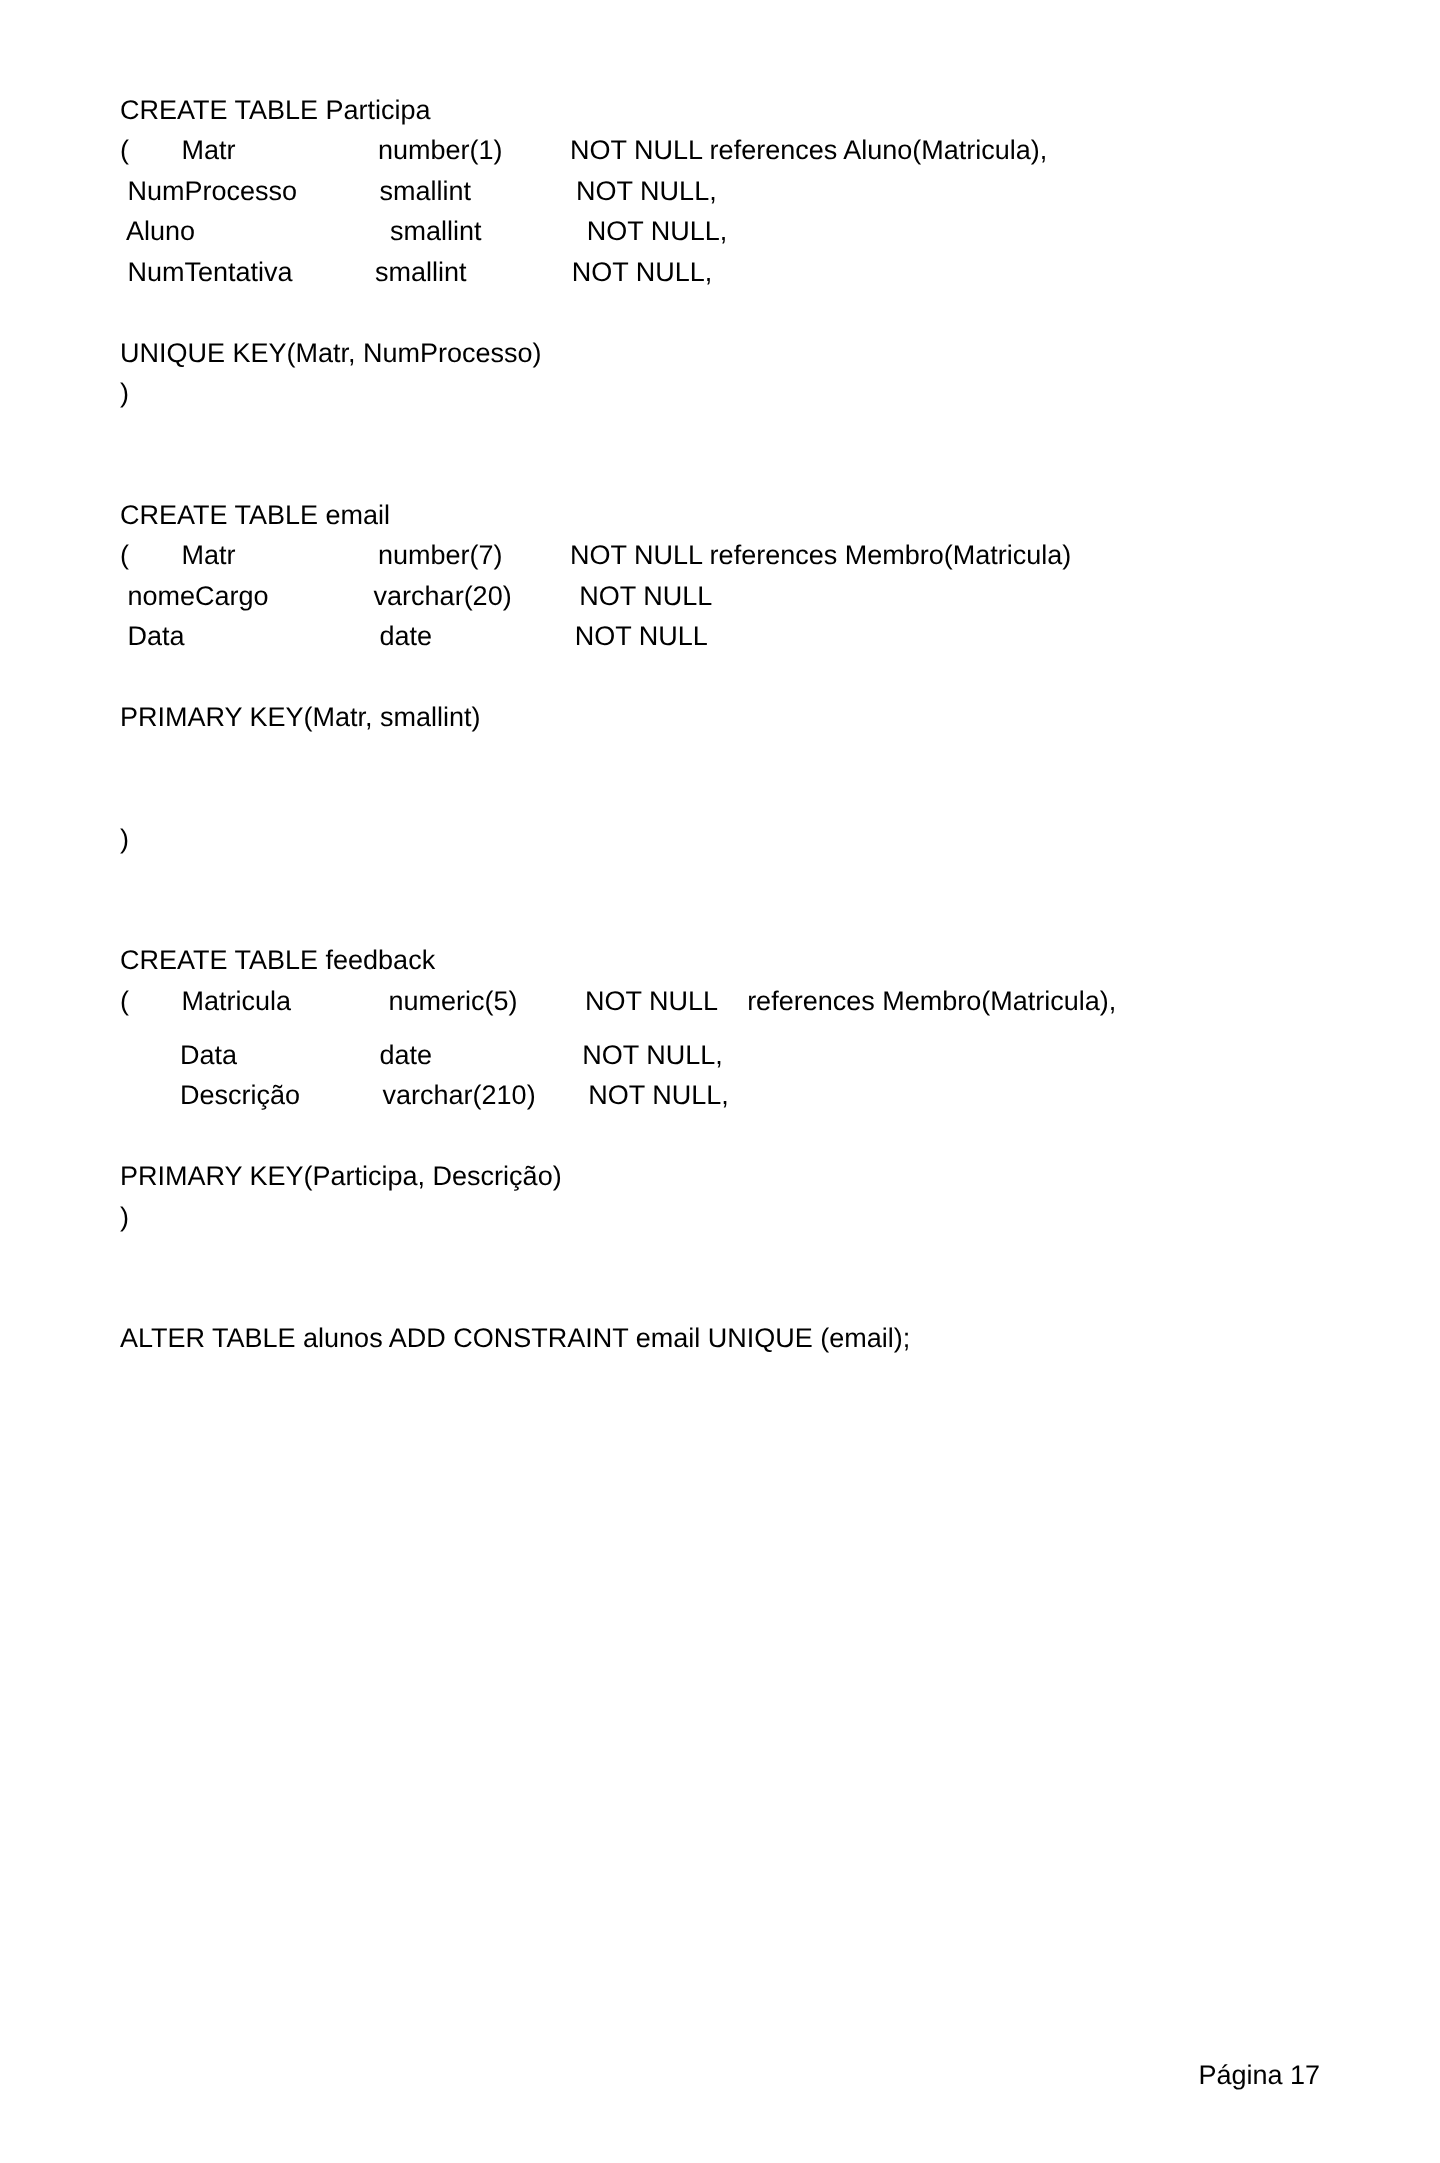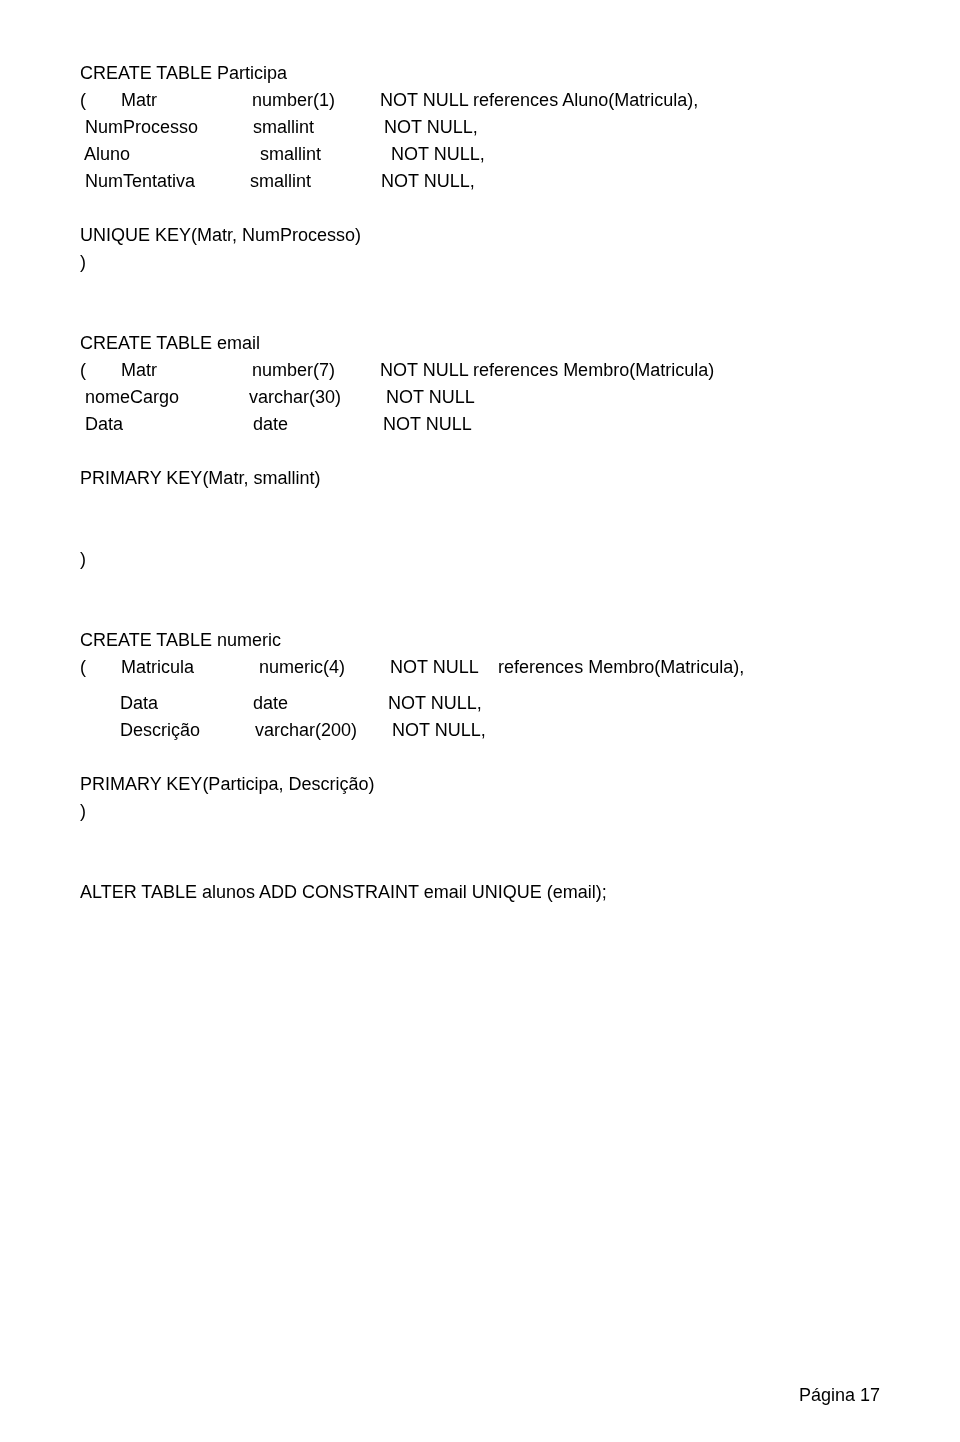--- a/index.html
+++ b/index.html
@@ -16,54 +16,54 @@
   }
   .line {
     white-space: pre;
     line-height: 1.5;
   }
   .blank {
     height: 1.5em;
   }
   .footer {
     position: absolute;
-    bottom: 36px;
+    bottom: 48px;
     right: 80px;
     font-size: 18px;
   }
 </style>
 </head>
 <body>
 
 <div class="line">CREATE TABLE Participa</div>
 <div class="line">(       Matr                   number(1)         NOT NULL references Aluno(Matricula),</div>
 <div class="line"> NumProcesso           smallint              NOT NULL,</div>
 <div class="line"> Aluno                          smallint              NOT NULL,</div>
 <div class="line"> NumTentativa           smallint              NOT NULL,</div>
 <div class="blank"></div>
 <div class="line">UNIQUE KEY(Matr, NumProcesso)</div>
 <div class="line">)</div>
 <div class="blank"></div>
 <div class="blank"></div>
 <div class="line">CREATE TABLE email</div>
 <div class="line">(       Matr                   number(7)         NOT NULL references Membro(Matricula)</div>
-<div class="line"> nomeCargo              varchar(30)         NOT NULL</div>
+<div class="line"> nomeCargo              varchar(20)         NOT NULL</div>
 <div class="line"> Data                          date                   NOT NULL</div>
 <div class="blank"></div>
 <div class="line">PRIMARY KEY(Matr, smallint)</div>
 <div class="blank"></div>
 <div class="blank"></div>
 <div class="line">)</div>
 <div class="blank"></div>
 <div class="blank"></div>
-<div class="line">CREATE TABLE numeric</div>
-<div class="line">(       Matricula             numeric(4)         NOT NULL    references Membro(Matricula),</div>
+<div class="line">CREATE TABLE feedback</div>
+<div class="line">(       Matricula             numeric(5)         NOT NULL    references Membro(Matricula),</div>
 <div class="blank" style="height:0.5em"></div>
 <div class="line">        Data                   date                    NOT NULL,</div>
-<div class="line">        Descrição           varchar(200)       NOT NULL,</div>
+<div class="line">        Descrição           varchar(210)       NOT NULL,</div>
 <div class="blank"></div>
 <div class="line">PRIMARY KEY(Participa, Descrição)</div>
 <div class="line">)</div>
 <div class="blank"></div>
 <div class="blank"></div>
 <div class="line">ALTER TABLE alunos ADD CONSTRAINT email UNIQUE (email);</div>
 
 <div class="footer">Página 17</div>
 
 </body></html>

